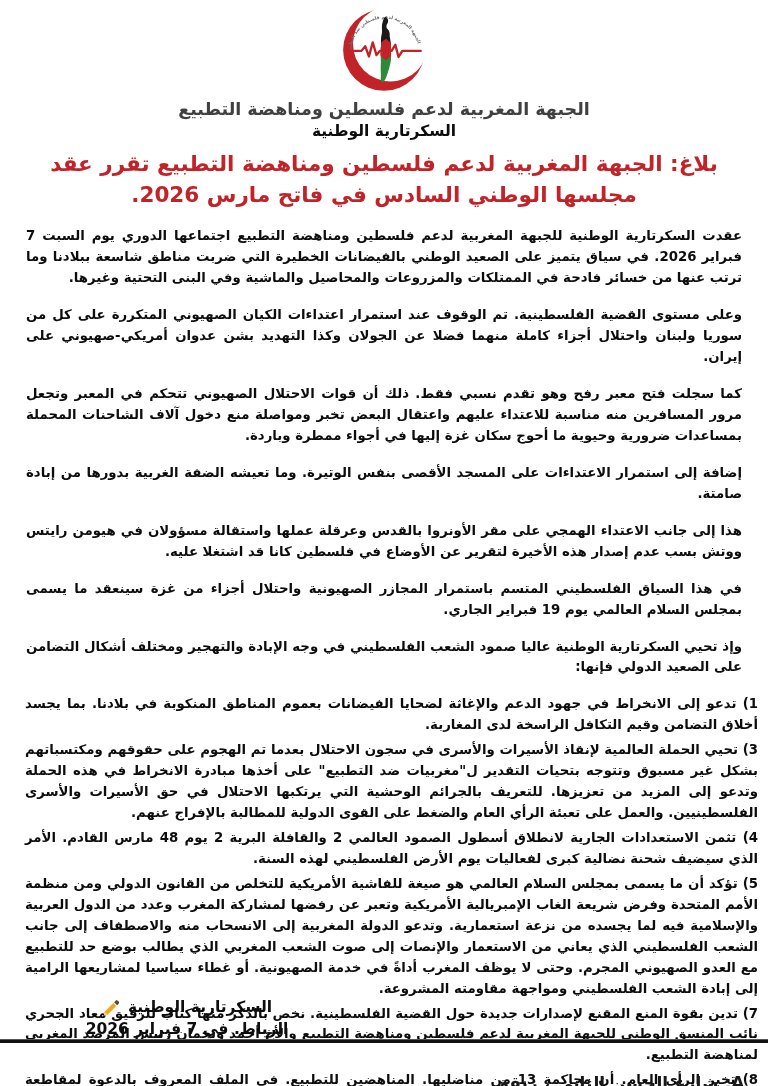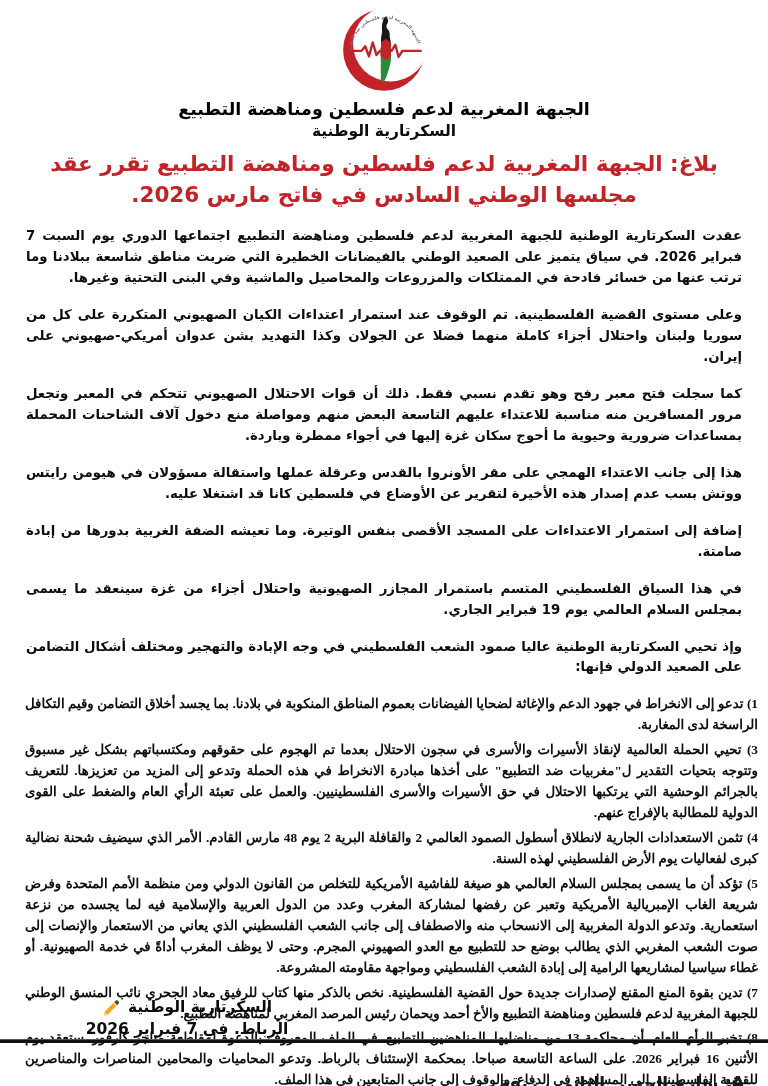--- a/index.html
+++ b/index.html
@@ -11,42 +11,42 @@
     position: relative;
   }
   .page { width: 768px; height: 1086px; padding: 2px 10px 0 10px; }
 
   .logo-wrap { text-align: center; height: 96px; }
   .logo-wrap svg { height: 94px; width: 200px; }
 
   .org-name {
     direction: rtl; text-align: center;
     font-weight: bold; font-size: 17.5px; line-height: 1.3;
-    color: #000000;
+    color: #404040;
   }
   .org-subtitle {
     direction: rtl; text-align: center;
     font-weight: bold; font-size: 15.5px; line-height: 1.4;
     color: #0d0d0d;
   }
   .headline {
     direction: rtl; text-align: center;
     font-weight: bold; font-size: 21.5px; line-height: 1.42;
     color: #c22328;
     max-width: 724px; margin: 7px auto 6px auto;
   }
 
   .body-text {
     direction: rtl;
     font-weight: bold; font-size: 13.3px; line-height: 1.575;
     text-align: justify;
     color: #0d0d0d;
   }
   .body-text p { margin: 16px; }
-  .body-text p.item { margin: 4px 0 2px 15px; font-family: Liberation Serif, serif; }
+  .body-text p.item { margin: 4px 0 2px 15px; }
 
   .signature {
     direction: rtl;
     position: absolute; left: 52px; top: 996px;
     width: 270px; text-align: center;
     font-weight: bold; font-size: 15.5px; line-height: 1.45;
     color: #0d0d0d;
   }
   .signature .sig-line1 { display: flex; align-items: center; justify-content: center; gap: 6px; direction: rtl; }
   .signature .pen { display: inline-block; width: 20px; height: 20px; }
@@ -104,23 +104,23 @@
     </svg>
   </div>
 
   <div class="org-name">الجبهة المغربية لدعم فلسطين ومناهضة التطبيع</div>
   <div class="org-subtitle">السكرتارية الوطنية</div>
   <div class="headline">بلاغ: الجبهة المغربية لدعم فلسطين ومناهضة التطبيع تقرر عقد مجلسها الوطني السادس في فاتح مارس 2026.</div>
 
   <div class="body-text">
     <p>عقدت السكرتارية الوطنية للجبهة المغربية لدعم فلسطين ومناهضة التطبيع اجتماعها الدوري يوم السبت 7 فبراير 2026. في سياق يتميز على الصعيد الوطني بالفيضانات الخطيرة التي ضربت مناطق شاسعة ببلادنا وما ترتب عنها من خسائر فادحة في الممتلكات والمزروعات والمحاصيل والماشية وفي البنى التحتية وغيرها.</p>
     <p>وعلى مستوى القضية الفلسطينية. تم الوقوف عند استمرار اعتداءات الكيان الصهيوني المتكررة على كل من سوريا ولبنان واحتلال أجزاء كاملة منهما فضلا عن الجولان وكذا التهديد بشن عدوان أمريكي-صهيوني على إيران.</p>
-    <p>كما سجلت فتح معبر رفح وهو تقدم نسبي فقط. ذلك أن قوات الاحتلال الصهيوني تتحكم في المعبر وتجعل مرور المسافرين منه مناسبة للاعتداء عليهم التاسعة البعض منهم ومواصلة منع دخول آلاف الشاحنات المحملة بمساعدات ضرورية وحيوية ما أحوج سكان غزة إليها في أجواء ممطرة وباردة.</p>
+    <p>كما سجلت فتح معبر رفح وهو تقدم نسبي فقط. ذلك أن قوات الاحتلال الصهيوني تتحكم في المعبر وتجعل مرور المسافرين منه مناسبة للاعتداء عليهم واعتقال البعض تخبر ومواصلة منع دخول آلاف الشاحنات المحملة بمساعدات ضرورية وحيوية ما أحوج سكان غزة إليها في أجواء ممطرة وباردة.</p>
+    <p>إضافة إلى استمرار الاعتداءات على المسجد الأقصى بنفس الوتيرة. وما تعيشه الضفة الغربية بدورها من إبادة صامتة.</p>
     <p>هذا إلى جانب الاعتداء الهمجي على مقر الأونروا بالقدس وعرقلة عملها واستقالة مسؤولان في هيومن رايتس ووتش بسب عدم إصدار هذه الأخيرة لتقرير عن الأوضاع في فلسطين كانا قد اشتغلا عليه.</p>
-    <p>إضافة إلى استمرار الاعتداءات على المسجد الأقصى بنفس الوتيرة. وما تعيشه الضفة الغربية بدورها من إبادة صامتة.</p>
     <p>في هذا السياق الفلسطيني المتسم باستمرار المجازر الصهيونية واحتلال أجزاء من غزة سينعقد ما يسمى بمجلس السلام العالمي يوم 19 فبراير الجاري.</p>
     <p>وإذ تحيي السكرتارية الوطنية عاليا صمود الشعب الفلسطيني في وجه الإبادة والتهجير ومختلف أشكال التضامن على الصعيد الدولي فإنها:</p>
     <p class="item">1) تدعو إلى الانخراط في جهود الدعم والإغاثة لضحايا الفيضانات بعموم المناطق المنكوبة في بلادنا. بما يجسد أخلاق التضامن وقيم التكافل الراسخة لدى المغاربة.</p>
     <p class="item">3) تحيي الحملة العالمية لإنقاذ الأسيرات والأسرى في سجون الاحتلال بعدما تم الهجوم على حقوقهم ومكتسباتهم بشكل غير مسبوق وتتوجه بتحيات التقدير ل"مغربيات ضد التطبيع" على أخذها مبادرة الانخراط في هذه الحملة وتدعو إلى المزيد من تعزيزها. للتعريف بالجرائم الوحشية التي يرتكبها الاحتلال في حق الأسيرات والأسرى الفلسطينيين. والعمل على تعبئة الرأي العام والضغط على القوى الدولية للمطالبة بالإفراج عنهم.</p>
     <p class="item">4) تثمن الاستعدادات الجارية لانطلاق أسطول الصمود العالمي 2 والقافلة البرية 2 يوم 48 مارس القادم. الأمر الذي سيضيف شحنة نضالية كبرى لفعاليات يوم الأرض الفلسطيني لهذه السنة.</p>
     <p class="item">5) تؤكد أن ما يسمى بمجلس السلام العالمي هو صيغة للفاشية الأمريكية للتخلص من القانون الدولي ومن منظمة الأمم المتحدة وفرض شريعة الغاب الإمبريالية الأمريكية وتعبر عن رفضها لمشاركة المغرب وعدد من الدول العربية والإسلامية فيه لما يجسده من نزعة استعمارية. وتدعو الدولة المغربية إلى الانسحاب منه والاصطفاف إلى جانب الشعب الفلسطيني الذي يعاني من الاستعمار والإنصات إلى صوت الشعب المغربي الذي يطالب بوضع حد للتطبيع مع العدو الصهيوني المجرم. وحتى لا يوظف المغرب أداةً في خدمة الصهيونية. أو غطاء سياسيا لمشاريعها الرامية إلى إبادة الشعب الفلسطيني ومواجهة مقاومته المشروعة.</p>
     <p class="item">7) تدين بقوة المنع المقنع لإصدارات جديدة حول القضية الفلسطينية. نخص بالذكر منها كتاب للرفيق معاد الجحري نائب المنسق الوطني للجبهة المغربية لدعم فلسطين ومناهضة التطبيع والأخ أحمد ويحمان رئيس المرصد المغربي لمناهضة التطبيع.</p>
     <p class="item">8) تخبر الرأي العام. أن محاكمة 13 من مناضليها. المناهضين للتطبيع. في الملف المعروف بالدعوة لمقاطعة متاجر كارفور.  ستعقد يوم الأثنين 16 فبراير 2026. على الساعة التاسعة صباحا. بمحكمة الإستئناف بالرباط. وتدعو المحاميات والمحامين المناصرات والمناصرين للقضية الفلسطينية. إلى المساهمة في الدفاع. والوقوف إلى جانب المتابعين في هذا الملف.</p>
 
   </div>

